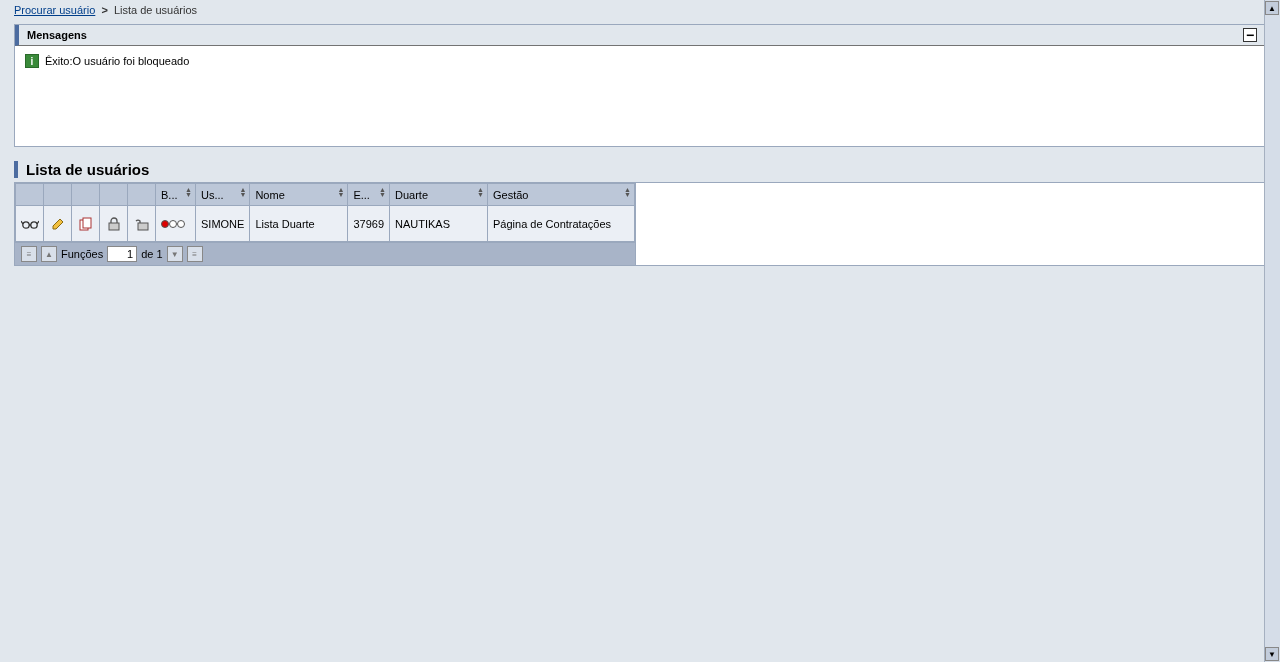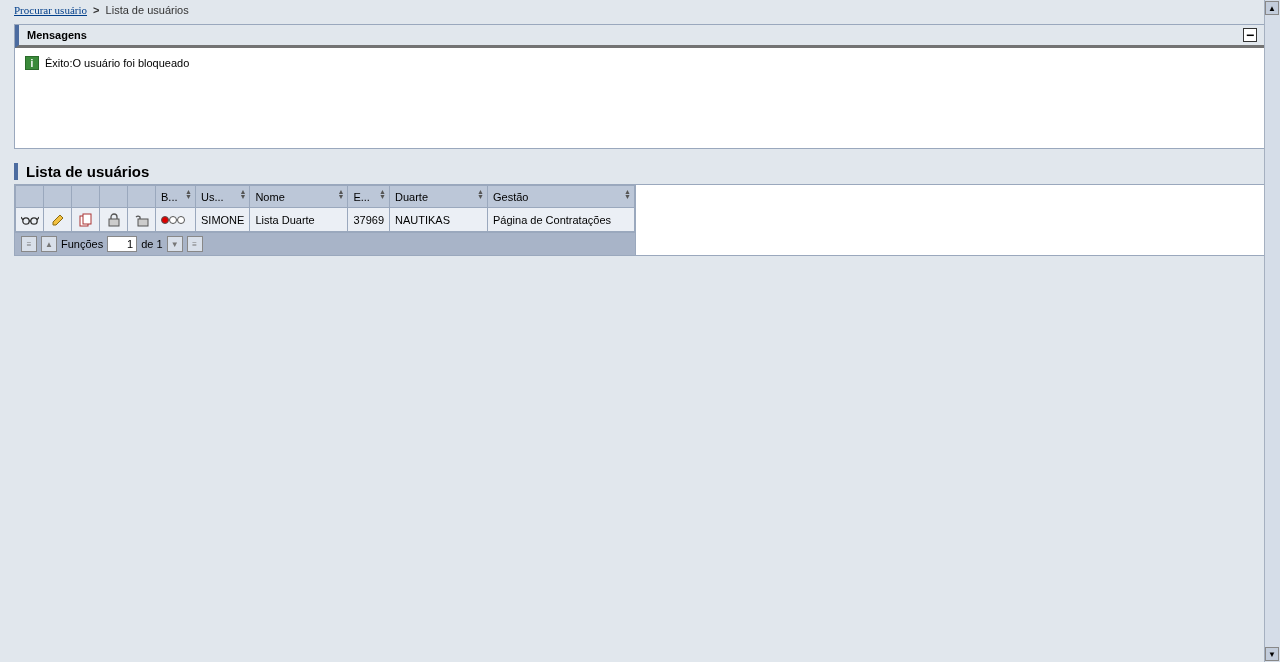--- a/index.html
+++ b/index.html
@@ -1,36 +1,36 @@
 <!DOCTYPE html>
 <html><head>
   <meta charset="utf-8">
   <style>
     * { box-sizing: border-box; margin: 0; padding: 0; font-family: Arial, sans-serif; font-size: 11px; }
     body { background: #e1e7ed; width: 1280px; height: 662px; position: relative; overflow: hidden; }
     
     .breadcrumb { padding: 4px 14px; color: #333; }
-    .breadcrumb a { color: #003e8a; text-decoration: underline; font-family: Liberation Serif, serif; }
+    .breadcrumb a { color: #003e8a; text-decoration: underline; }
     .breadcrumb .sep { margin: 0 3px; font-weight: bold; }
     
     .panel { margin: 4px 14px; border: 1px solid #9aa8bd; background: #fff; }
-    .panel-header { background: #e1e7ed; border-left: 4px solid #4c6ca0; padding: 3px 8px; font-weight: bold; display: flex; justify-content: space-between; align-items: center; border-bottom: 3px solid #737373; }
+    .panel-header { background: #e1e7ed; border-left: 4px solid #4c6ca0; padding: 3px 8px; font-weight: bold; display: flex; justify-content: space-between; align-items: center; border-bottom: 1px solid #737373; }
     .panel-body { padding: 8px 10px; min-height: 100px; }
     .collapse-btn { width: 14px; height: 14px; border: 1px solid #333; background: #fff; display: flex; align-items: center; justify-content: center; cursor: pointer; font-size: 14px; line-height: 1; }
     
     .msg { display: flex; align-items: center; gap: 6px; }
     .info-icon { width: 14px; height: 14px; background: #3a8a3a; border: 1px solid #2a6a2a; display: flex; align-items: center; justify-content: center; color: #fff; font-weight: bold; font-size: 10px; }
     
     .section-title { margin: 14px 14px 0 14px; font-size: 15px; font-weight: bold; border-left: 4px solid #4c6ca0; padding-left: 8px; }
     
     .table-wrap { margin: 4px 14px; border: 1px solid #9aa8bd; background: #fff; }
     table { border-collapse: collapse; width: 100%; }
     th { background: #bcc7d8; border: 1px solid #9aa8bd; padding: 3px 5px; text-align: left; font-weight: normal; position: relative; height: 22px; white-space: nowrap; }
     th .sorter { position: absolute; right: 3px; top: 3px; display: flex; flex-direction: column; line-height: 5px; font-size: 7px; color: #555; cursor: pointer; }
-    td { background: #ebeff5; border: 1px solid #9aa8bd; padding: 3px 5px; height: 24px; white-space: nowrap; }
+    td { background: #ebeff5; border: 1px solid #9aa8bd; padding: 3px 5px; height: 36px; white-space: nowrap; }
     td.action { text-align: center; width: 28px; padding: 0; }
     td.action span, td.action svg { cursor: pointer; display: inline-block; vertical-align: middle; }
     
     .pager { background: #a8b4c8; padding: 3px 6px; display: flex; align-items: center; gap: 4px; border-top: 1px solid #9aa8bd; }
     .pager-btn { width: 16px; height: 16px; background: #d9e0ea; border: 1px solid #888; cursor: pointer; display:flex; align-items:center; justify-content:center; font-size:8px; color:#777; }
     .pager input { width: 30px; height: 16px; border: 1px solid #888; text-align: right; padding: 0 3px; background:#fff; }
     
     .table-inner { display: flex; }
     .table-left { width: 620px; }
     .table-right { flex: 1; border-left: 1px solid #9aa8bd; background: #fff; }

